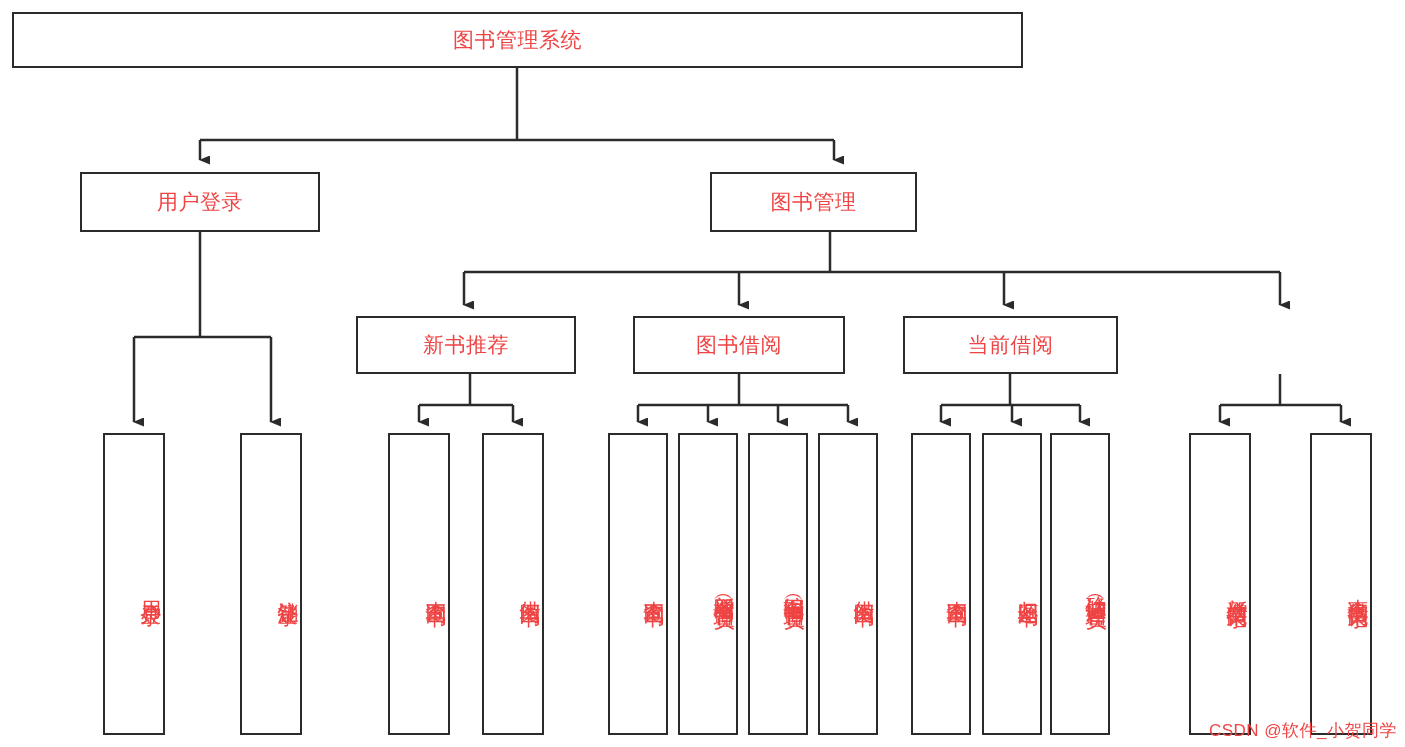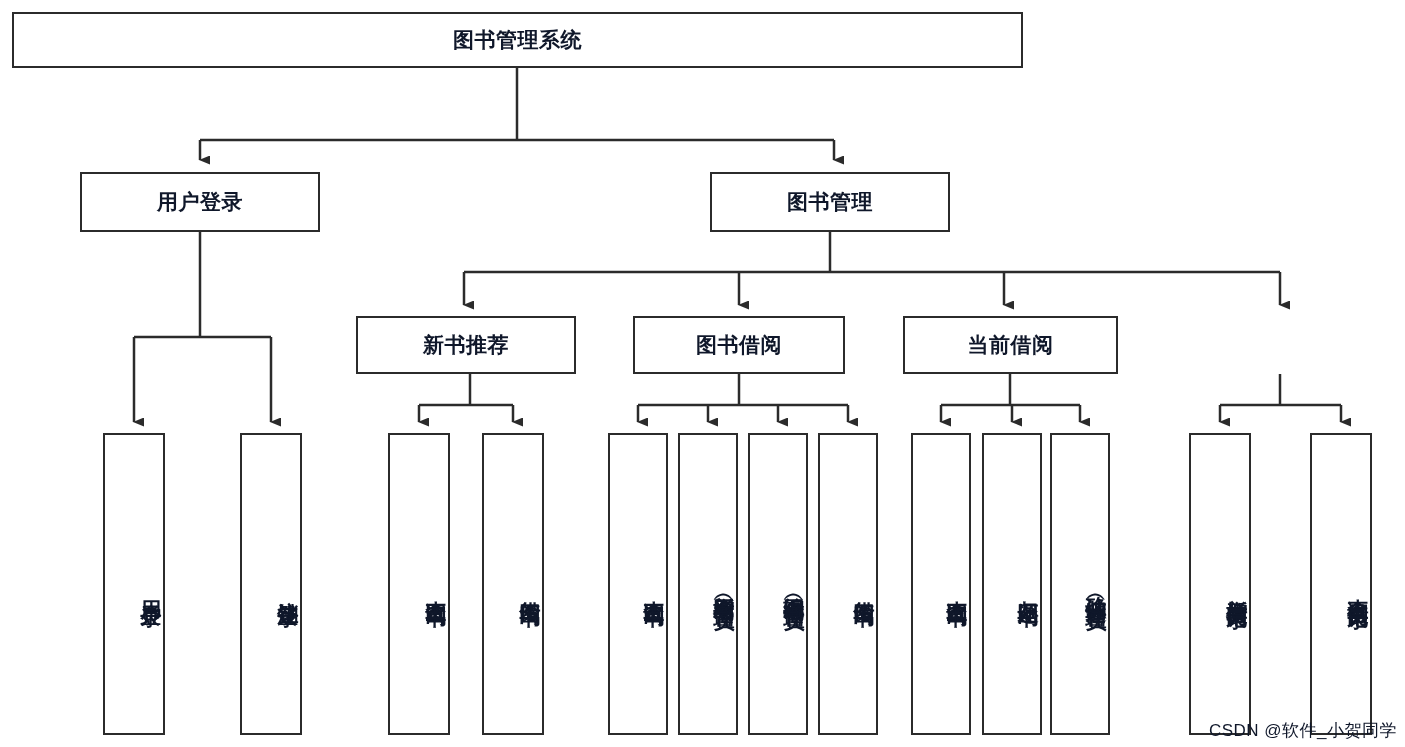--- a/index.html
+++ b/index.html
@@ -25,22 +25,21 @@
     height: 747px;
   }
   .node {
     position: absolute;
     box-sizing: border-box;
     background: #ffffff;
     border: 2px solid #2b2b2b;
     display: flex;
     align-items: center;
     justify-content: center;
-    color: #0f172a;
-    font-weight: bold;
+    color: #ef4444;
   }
   .node-h {
     font-size: 21px;
     letter-spacing: 0.5px;
     line-height: 1.1;
   }
   .node-v {
     writing-mode: vertical-rl;
     text-orientation: upright;
     font-size: 21px;
@@ -53,21 +52,21 @@
   }
   .node-v > span {
     writing-mode: vertical-rl;
     text-orientation: upright;
   }
   #watermark {
     position: absolute;
     right: 8px;
     bottom: 5px;
     font-size: 17px;
-    color: #0f172a;
+    color: #ef4444;
     letter-spacing: 0.5px;
     white-space: nowrap;
     pointer-events: none;
   }
 </style>
 </head>
 <body>
 
 <div id="diagram-root">
 
@@ -133,21 +132,21 @@
     </g>
   </svg>
 
   <div class="node node-h" style="left:12px; top:12px; width:1011px; height:56px;">
     <span>图书管理系统</span>
   </div>
 
   <div class="node node-h" style="left:80px; top:172px; width:240px; height:60px;">
     <span>用户登录</span>
   </div>
-  <div class="node node-h" style="left:710px; top:172px; width:240px; height:60px;">
+  <div class="node node-h" style="left:710px; top:172px; width:207px; height:60px;">
     <span>图书管理</span>
   </div>
 
   <div class="node node-h" style="left:356px; top:316px; width:220px; height:58px;">
     <span>新书推荐</span>
   </div>
   <div class="node node-h" style="left:633px; top:316px; width:212px; height:58px;">
     <span>图书借阅</span>
   </div>
   <div class="node node-h" style="left:903px; top:316px; width:215px; height:58px;">

